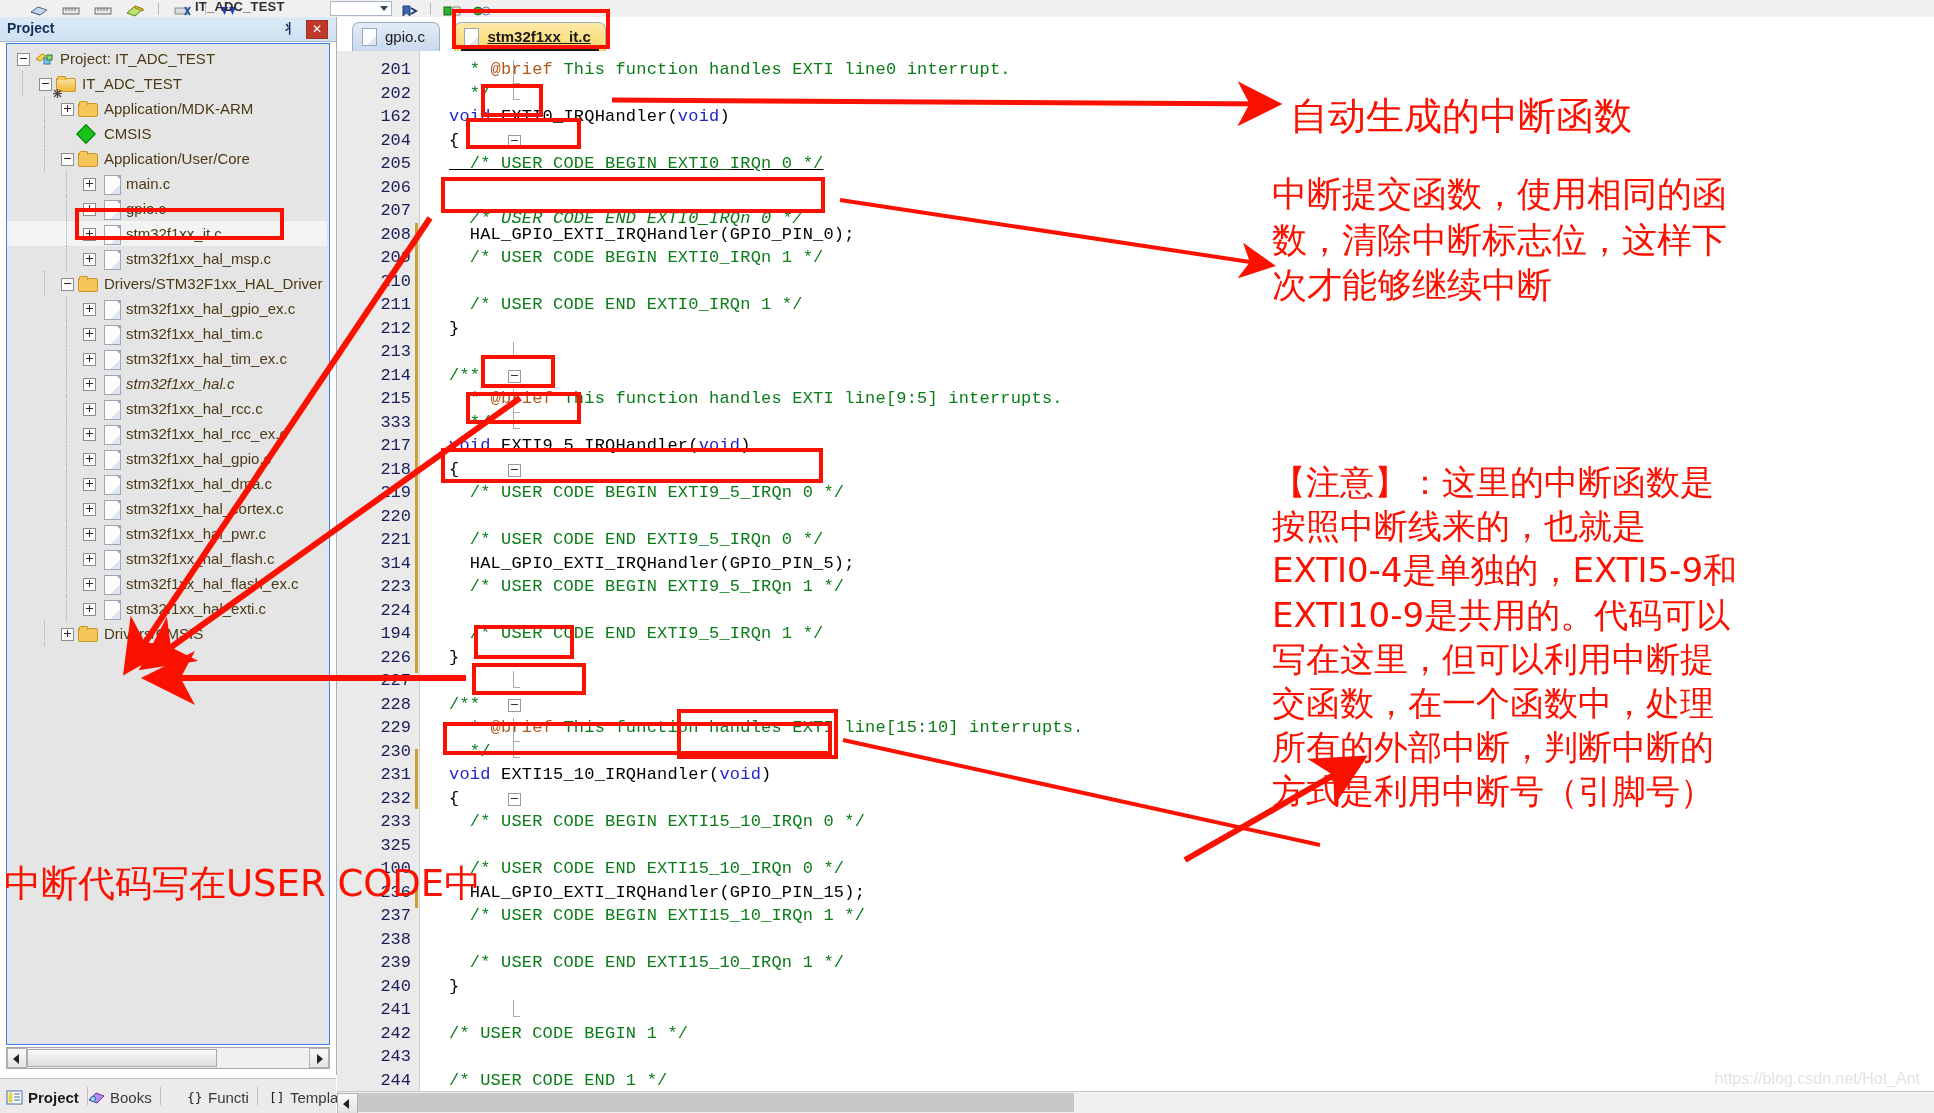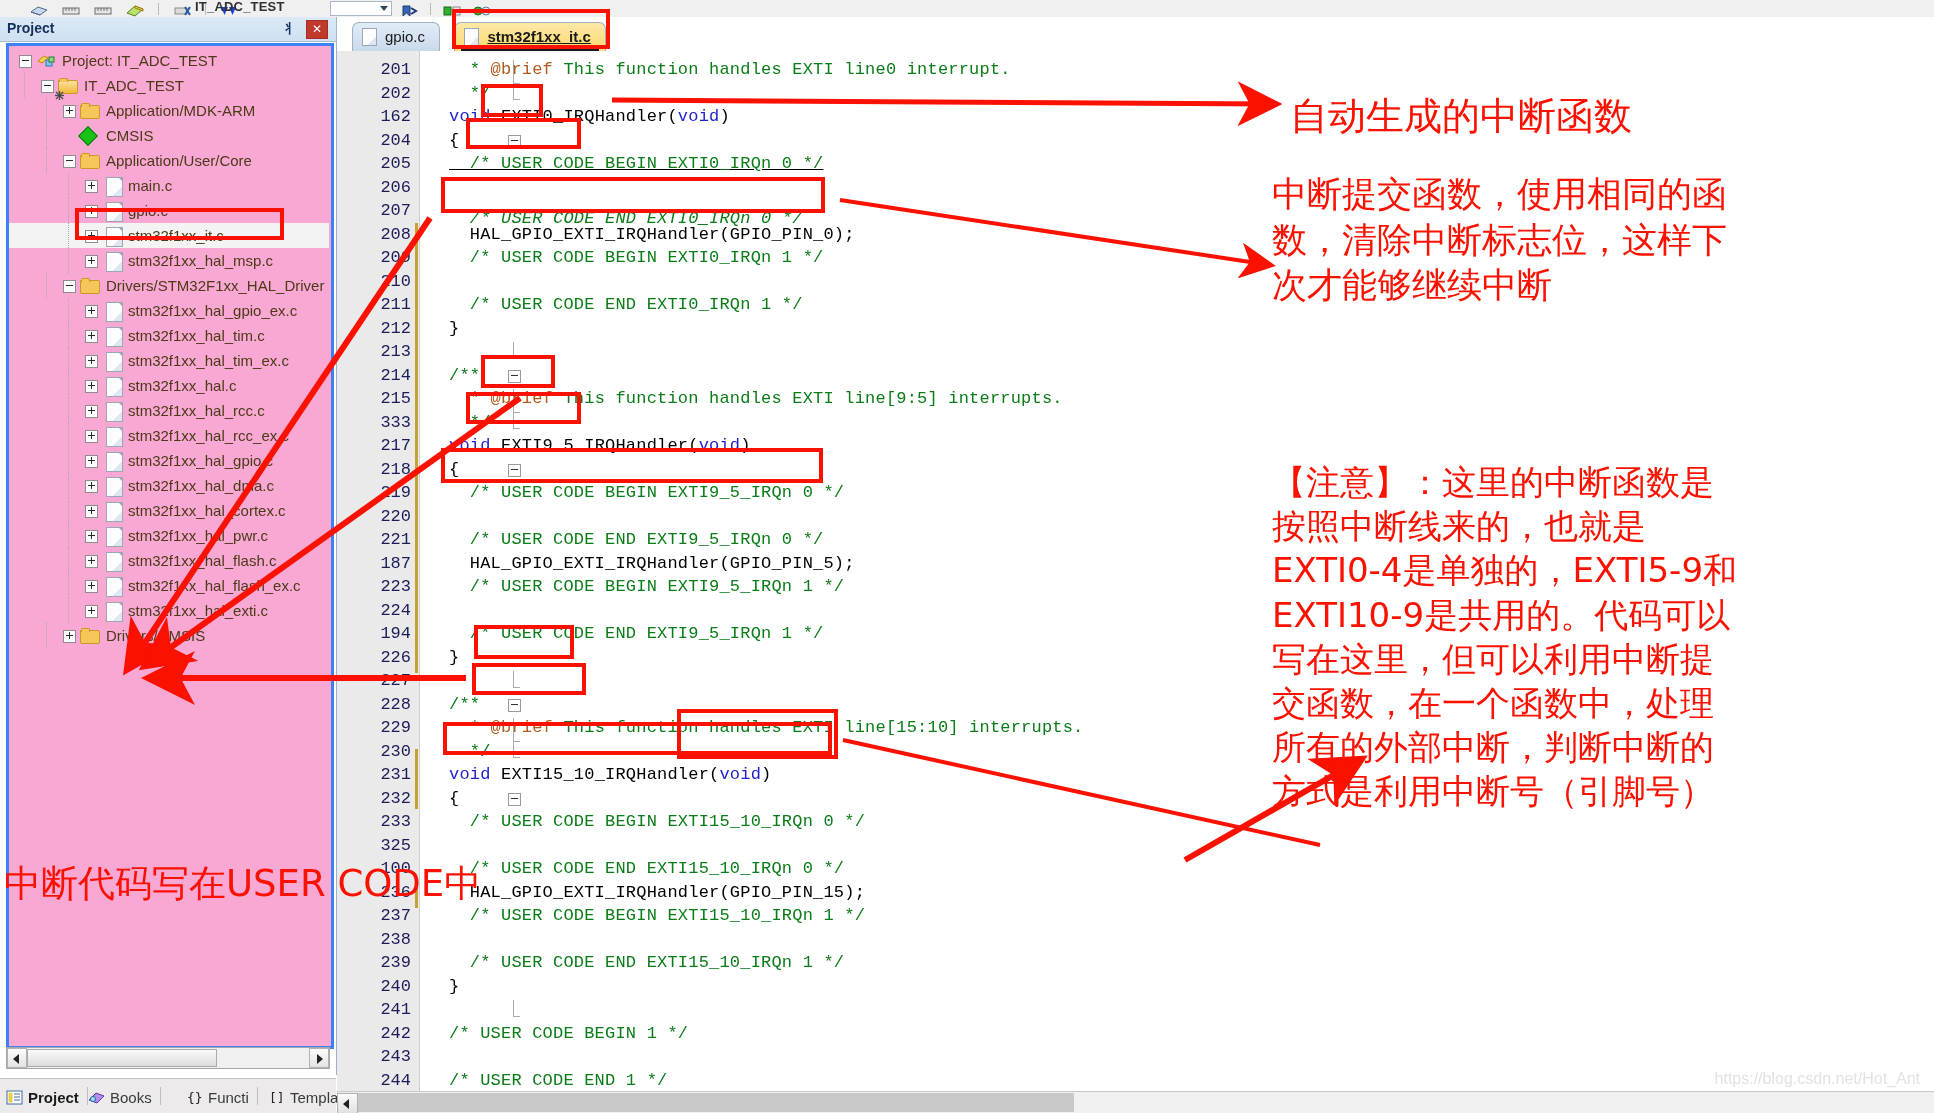--- a/index.html
+++ b/index.html
@@ -19,21 +19,21 @@
   #toolbar .tb-combo:after{content:"";position:absolute;right:3px;top:4px;border-left:4px solid transparent;border-right:4px solid transparent;border-top:5px solid #31455e;}
   #toolbar .tb-icons2{position:absolute;left:400px;top:0;height:17px;display:flex;align-items:center;gap:12px;}
 
   
   #project-pane{position:absolute;left:0;top:17px;width:336px;height:1058px;background:#ffffff;border-right:1px solid #9fb3c8;}
   #project-header{position:absolute;left:0;top:0;width:336px;height:24px;background:linear-gradient(to bottom,#dceaf7,#cfe0f1);border-bottom:1px solid #a7bdd2;}
   #project-header .ph-title{position:absolute;left:7px;top:3px;font-size:14px;color:#13305a;font-weight:bold;}
   #project-header .ph-pin{position:absolute;right:38px;top:3px;font-size:13px;color:#13305a;font-weight:bold;font-family:"DejaVu Sans",sans-serif;}
   #project-header .ph-close{position:absolute;right:8px;top:3px;width:20px;height:17px;background:#c0392b;color:#fff;font-size:12px;font-weight:bold;text-align:center;line-height:17px;border:1px solid #a03025;}
 
-  #tree-box{position:absolute;left:6px;top:26px;width:322px;height:1000px;background:#f9a8d4;border:3px solid #3b82f6;overflow:hidden;text-align:right;}
+  #tree-box{position:absolute;left:6px;top:26px;width:322px;height:1000px;background:#e5e5e5;border:1px solid #3b82f6;overflow:hidden;text-align:right;}
   .tnode{position:absolute;height:25px;line-height:25px;white-space:nowrap;font-size:15px;color:#3b2f14;}
   .tnode .lbl{color:#4b3a16;}
   .tnode.sel{background:#f3f3f3;}
   .expander{position:absolute;width:11px;height:11px;border:1px solid #8d8d8d;background:#fdfdfd;top:7px;}
   .expander:before{content:"";position:absolute;left:2px;top:4px;width:7px;height:1px;background:#2b2b2b;}
   .expander.plus:after{content:"";position:absolute;left:5px;top:1px;width:1px;height:7px;background:#2b2b2b;}
   .dotline{position:absolute;width:1px;background:repeating-linear-gradient(to bottom,#aaa 0 1px,transparent 1px 2px);}
   .ico-folder{position:absolute;width:19px;height:15px;top:5px;}
   .ico-folder:before{content:"";position:absolute;left:0;top:2px;width:18px;height:12px;background:#f6c65b;border:1px solid #c99a23;border-radius:1px 2px 2px 2px;}
   .ico-folder:after{content:"";position:absolute;left:1px;top:0px;width:7px;height:3px;background:#f6c65b;border:1px solid #c99a23;border-bottom:none;border-radius:2px 2px 0 0;}
@@ -271,21 +271,21 @@
         <div class="expander plus" style="left: 76px;"></div>
         <div class="ico-file" style="left: 97px;"></div>
         <span class="lbl" style="position: absolute; left: 119px; top: 0px;">stm32f1xx_hal_tim.c</span>
       </div>
       <div class="tnode" style="left: 0px; top: 302px; width: 320px;">
         <div class="dotline" style="left: 59px; top: 0px; height: 25px;"></div>
         <div class="expander plus" style="left: 76px;"></div>
         <div class="ico-file" style="left: 97px;"></div>
         <span class="lbl" style="position: absolute; left: 119px; top: 0px;">stm32f1xx_hal_tim_ex.c</span>
       </div>
-      <div class="tnode" style="left: 0px; top: 327px; width: 320px;">
+      <div class="tnode" style="left: 0px; top: 327px; width: 320px; font-style: italic;">
         <div class="dotline" style="left: 59px; top: 0px; height: 25px;"></div>
         <div class="expander plus" style="left: 76px;"></div>
         <div class="ico-file" style="left: 97px;"></div>
         <span class="lbl" style="position: absolute; left: 119px; top: 0px;">stm32f1xx_hal.c</span>
       </div>
       <div class="tnode" style="left: 0px; top: 352px; width: 320px;">
         <div class="dotline" style="left: 59px; top: 0px; height: 25px;"></div>
         <div class="expander plus" style="left: 76px;"></div>
         <div class="ico-file" style="left: 97px;"></div>
         <span class="lbl" style="position: absolute; left: 119px; top: 0px;">stm32f1xx_hal_rcc.c</span>
@@ -412,21 +412,21 @@
         <div class="lnum" style="top: 267.5px;">212</div>
         <div class="lnum" style="top: 291px;">213</div>
         <div class="lnum" style="top: 314.5px;">214</div>
         <div class="lnum" style="top: 338px;">215</div>
         <div class="lnum" style="top: 361.5px;">333</div>
         <div class="lnum" style="top: 385px;">217</div>
         <div class="lnum" style="top: 408.5px;">218</div>
         <div class="lnum" style="top: 432px;">219</div>
         <div class="lnum" style="top: 455.5px;">220</div>
         <div class="lnum" style="top: 479px;">221</div>
-        <div class="lnum" style="top: 502.5px;">187</div>
+        <div class="lnum" style="top: 502.5px;">314</div>
         <div class="lnum" style="top: 526px;">223</div>
         <div class="lnum" style="top: 549.5px;">224</div>
         <div class="lnum" style="top: 573px;">194</div>
         <div class="lnum" style="top: 596.5px;">226</div>
         <div class="lnum" style="top: 620px;">227</div>
         <div class="lnum" style="top: 643.5px;">228</div>
         <div class="lnum" style="top: 667px;">229</div>
         <div class="lnum" style="top: 690.5px;">230</div>
         <div class="lnum" style="top: 714px;">231</div>
         <div class="lnum" style="top: 737.5px;">232</div>

